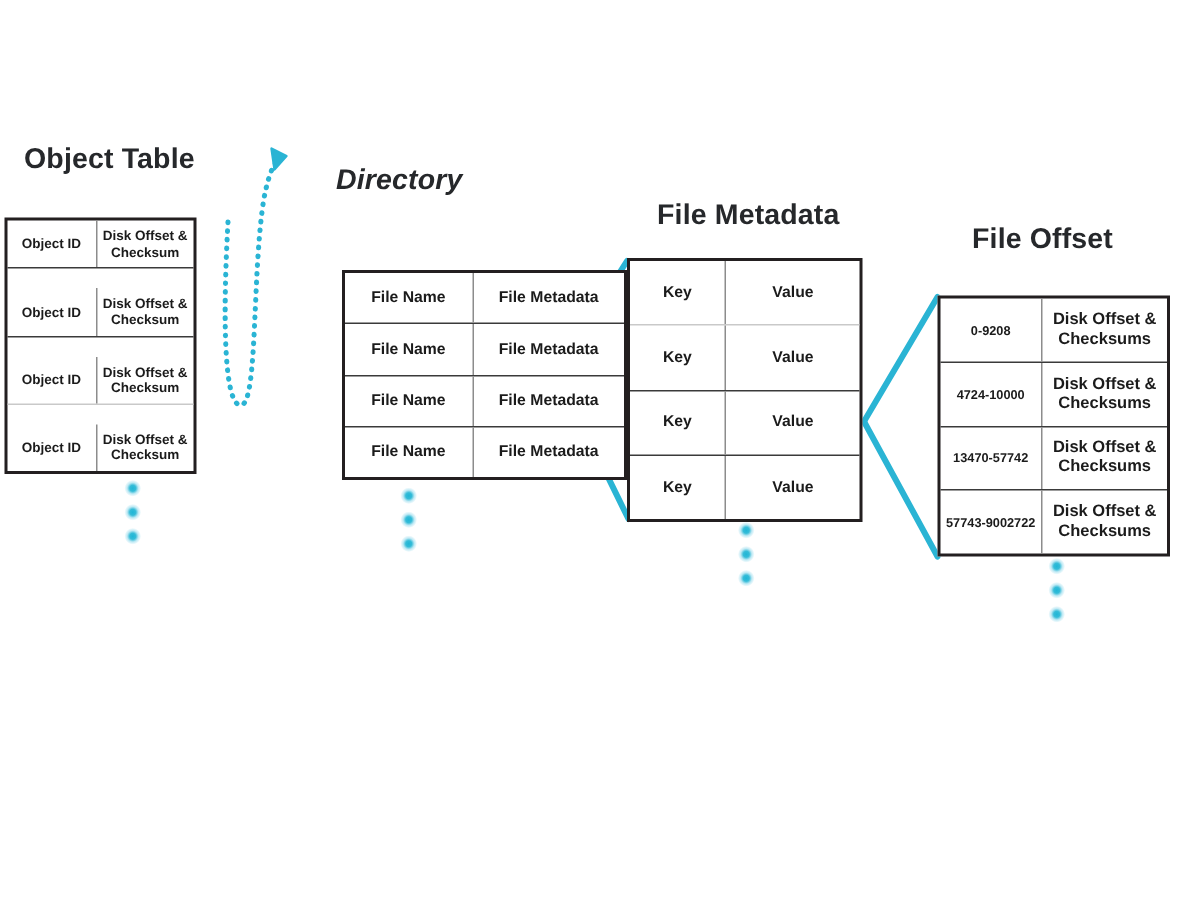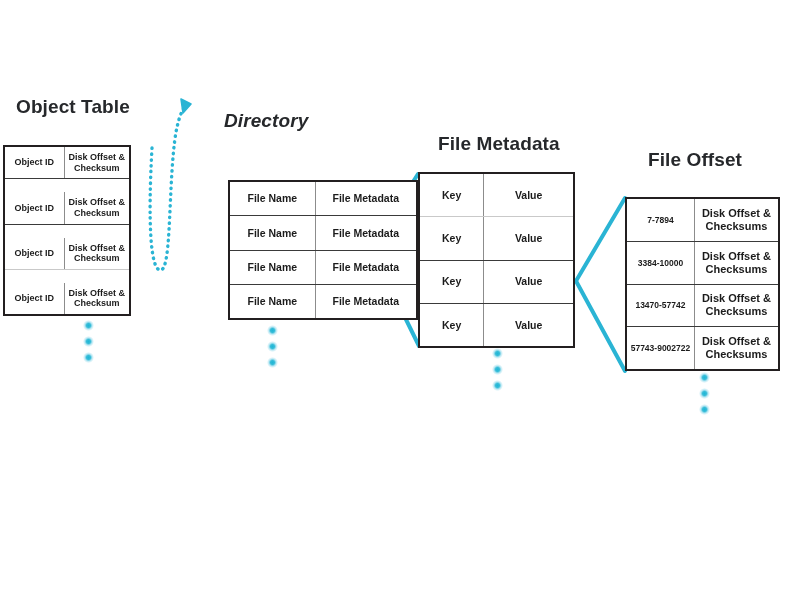--- a/index.html
+++ b/index.html
@@ -207,25 +207,25 @@
   <div class="ellipsis" style="left:489px; top:348px;">
     <div class="dot"></div>
     <div class="dot"></div>
     <div class="dot"></div>
   </div>
 
   <div class="title" style="left:648px; top:149px;">File Offset</div>
 
   <div class="tbl" id="file-extents-table" style="left:625px; top:197px; width:155px; height:174px;">
     <div class="row">
-      <div class="cell left">7-7894</div>
-      <div class="cell right">Disk Offset &amp; Checksums</div>
-    </div>
-    <div class="row">
-      <div class="cell left">3384-10000</div>
+      <div class="cell left">0-9208</div>
+      <div class="cell right">Disk Offset &amp; Checksums</div>
+    </div>
+    <div class="row">
+      <div class="cell left">4724-10000</div>
       <div class="cell right">Disk Offset &amp; Checksums</div>
     </div>
     <div class="row">
       <div class="cell left">13470-57742</div>
       <div class="cell right">Disk Offset &amp; Checksums</div>
     </div>
     <div class="row">
       <div class="cell left">57743-9002722</div>
       <div class="cell right">Disk Offset &amp; Checksums</div>
     </div>

